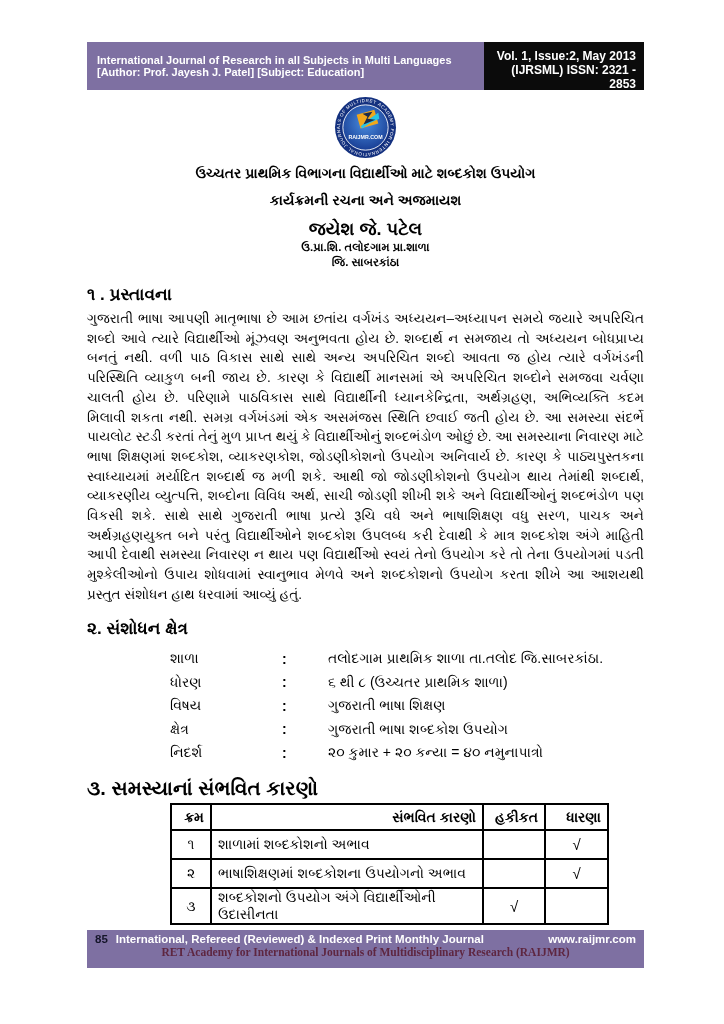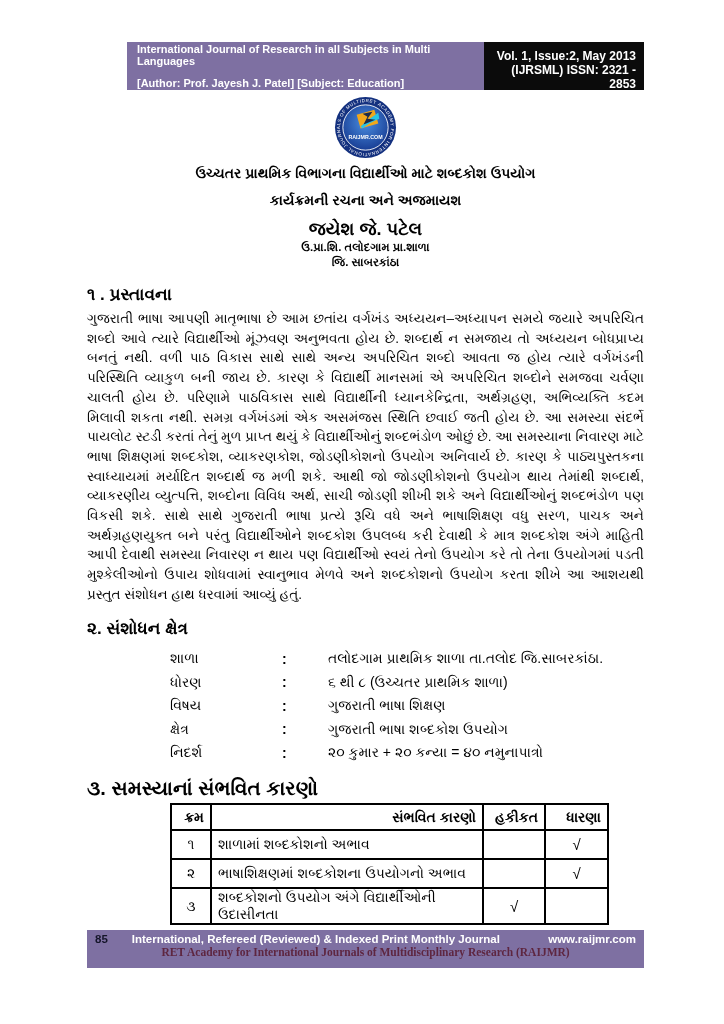--- a/index.html
+++ b/index.html
@@ -7,21 +7,21 @@
     width:724px;height:1024px;background:#ffffff;position:relative;
     font-family:"Liberation Sans","DejaVu Sans",sans-serif;color:#000;
   }
   .page{position:absolute;inset:0;overflow:hidden;}
 
   
   .header-band{position:absolute;left:87px;top:42px;width:557px;height:48px;display:flex;}
   .header-left{
     flex:1;background:#7e70a2;color:#fff;font-weight:bold;font-size:11px;
     display:flex;flex-direction:column;justify-content:space-between;
-    padding:1px 10px;box-sizing:border-box;margin-left:40px;
+    padding:12px 10px;box-sizing:border-box;
   }
   .header-right{
     width:160px;background:#0b0b0b;color:#fff;font-weight:bold;font-size:12px;
     display:flex;flex-direction:column;justify-content:space-between;
     padding:7px 8px;box-sizing:border-box;text-align:right;
   }
 
   
   .logo-wrap{position:absolute;left:334px;top:96px;width:63px;height:63px;}
 
@@ -60,21 +60,21 @@
   .col-fact{width:62px;text-align:center;}
   .col-assump{width:63px;text-align:center;}
   .checkmark{font-size:15px;}
 
   
   .footer-band{
     position:absolute;left:87px;top:930px;width:557px;height:38px;
     background:#7e70a2;box-sizing:border-box;padding:3px 8px 0 8px;
   }
   .footer-line1{display:flex;align-items:baseline;font-size:11.5px;font-weight:bold;color:#fff;}
-  .footer-page-number{color:#15152a;margin-right:24px;}
+  .footer-page-number{color:#15152a;margin-right:8px;}
   .footer-website{margin-left:auto;color:#fff;text-decoration:none;}
   .footer-line2{
     text-align:center;font-family:"Liberation Serif","DejaVu Serif",serif;
     font-weight:bold;font-size:11.5px;color:#5e2640;margin-top:1px;
   }
 </style>
 </head>
 <body>
 
 <div class="page">

